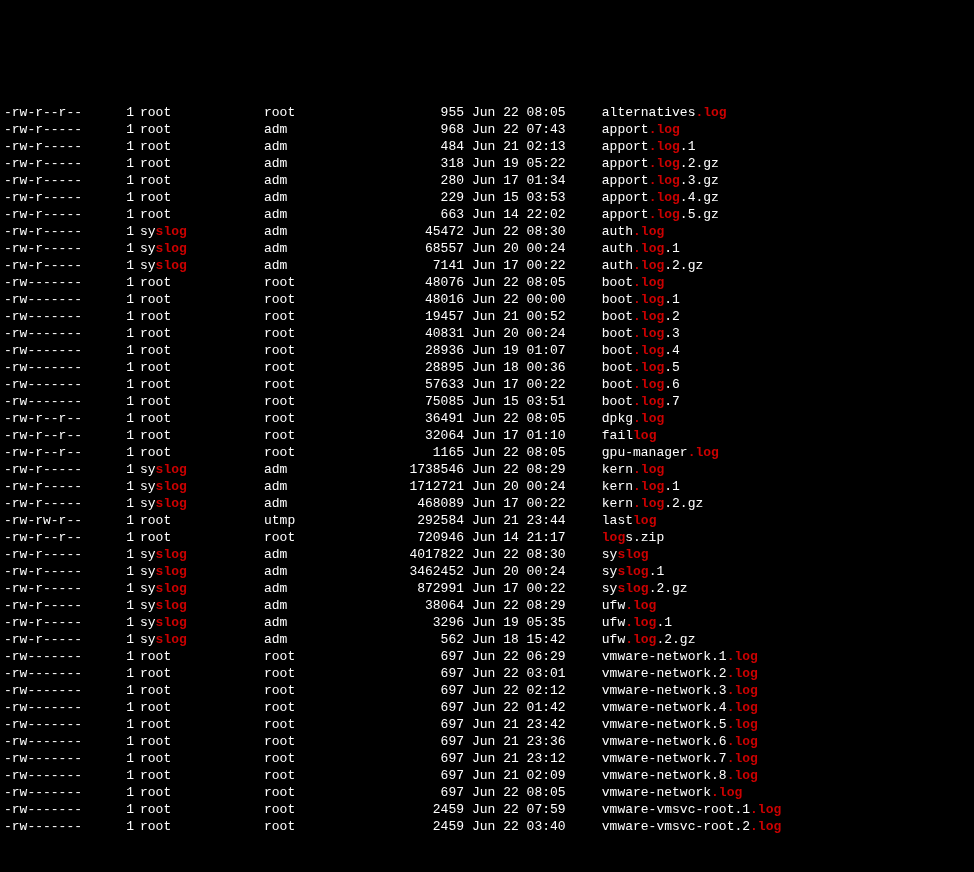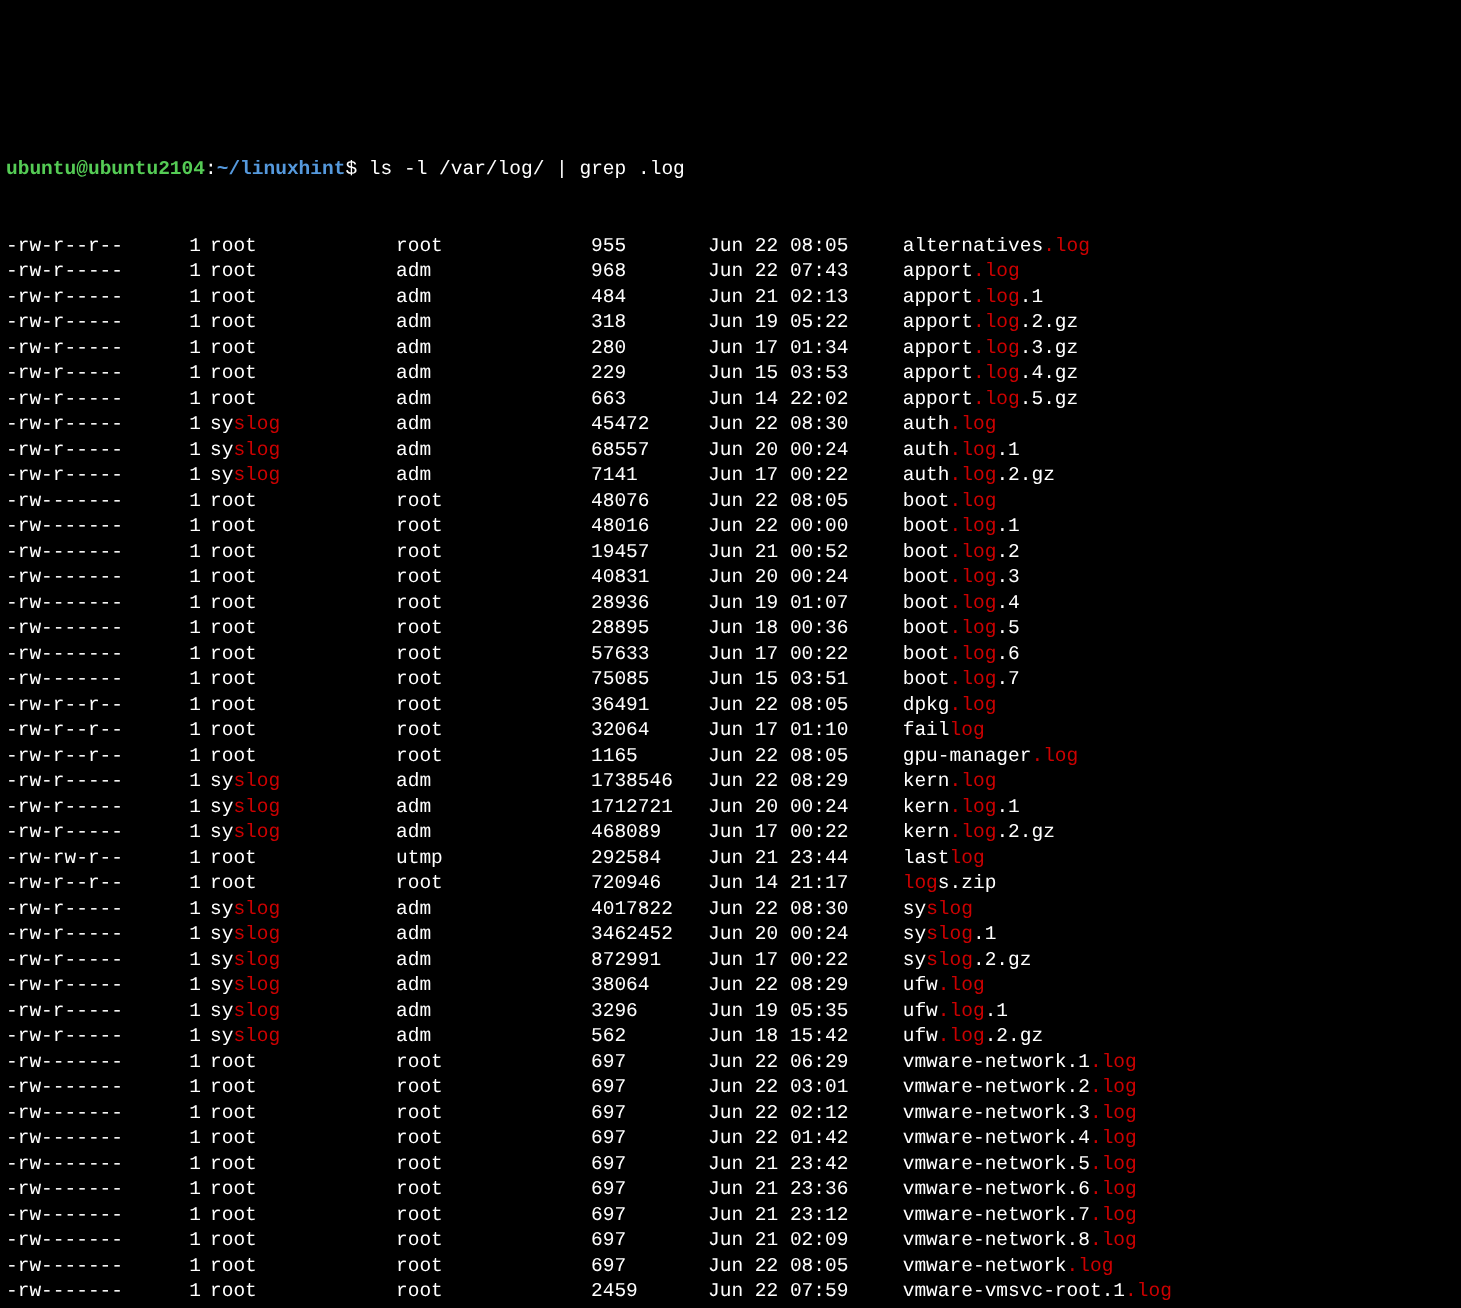--- a/index.html
+++ b/index.html
@@ -17,35 +17,34 @@
       width: 974px;
       white-space: pre;
     }
     .prompt-user { color: #55cc55; font-weight: bold; }
     .prompt-host { color: #55cc55; font-weight: bold; }
     .prompt-colon { color: #ffffff; }
     .prompt-path { color: #5599dd; font-weight: bold; }
     .prompt-dollar { color: #ffffff; }
     .cmd { color: #ffffff; }
     .white { color: #ffffff; }
-    .red { color: #cc0000; font-weight: normal; }
+    .red { color: #cc0000; font-weight: bold; }
     .row { display: block; }
     .perms { display: inline-block; width: 110px; }
     .links { display: inline-block; width: 20px; text-align: right; }
     .owner { display: inline-block; width: 130px; padding-left: 6px; }
     .group { display: inline-block; width: 130px; }
-    .size { display: inline-block; width: 70px; text-align: left; }
+    .size { display: inline-block; width: 70px; text-align: right; }
     .date { display: inline-block; width: 130px; padding-left: 8px; font-family: Liberation Mono, monospace; }
     .fname { display: inline-block; }
     #terminal-output { }
   </style>
 </head>
 <body>
 
 
 
 <div>
-  <div class="row"><span class="prompt-user">ubuntu</span><span class="prompt-user">@</span><span class="prompt-host">ubuntu2104</span><span class="prompt-colon">:</span><span class="prompt-path">~/linuxhint</span><span class="prompt-dollar">$ </span><span class="cmd">ls -l /var/log/ | grep .log</span></div>
   <div id="terminal-output"><div class="row"><span class="perms white">-rw-r--r--</span><span class="links white">1</span><span class="owner white">root</span><span class="group white">root</span><span class="size white">955</span><span class="date white">Jun 22 08:05</span><span> </span><span class="fname"><span class="white">alternatives</span><span class="red">.log</span></span></div><div class="row"><span class="perms white">-rw-r-----</span><span class="links white">1</span><span class="owner white">root</span><span class="group white">adm</span><span class="size white">968</span><span class="date white">Jun 22 07:43</span><span> </span><span class="fname"><span class="white">apport</span><span class="red">.log</span></span></div><div class="row"><span class="perms white">-rw-r-----</span><span class="links white">1</span><span class="owner white">root</span><span class="group white">adm</span><span class="size white">484</span><span class="date white">Jun 21 02:13</span><span> </span><span class="fname"><span class="white">apport</span><span class="red">.log</span><span class="white">.1</span></span></div><div class="row"><span class="perms white">-rw-r-----</span><span class="links white">1</span><span class="owner white">root</span><span class="group white">adm</span><span class="size white">318</span><span class="date white">Jun 19 05:22</span><span> </span><span class="fname"><span class="white">apport</span><span class="red">.log</span><span class="white">.2.gz</span></span></div><div class="row"><span class="perms white">-rw-r-----</span><span class="links white">1</span><span class="owner white">root</span><span class="group white">adm</span><span class="size white">280</span><span class="date white">Jun 17 01:34</span><span> </span><span class="fname"><span class="white">apport</span><span class="red">.log</span><span class="white">.3.gz</span></span></div><div class="row"><span class="perms white">-rw-r-----</span><span class="links white">1</span><span class="owner white">root</span><span class="group white">adm</span><span class="size white">229</span><span class="date white">Jun 15 03:53</span><span> </span><span class="fname"><span class="white">apport</span><span class="red">.log</span><span class="white">.4.gz</span></span></div><div class="row"><span class="perms white">-rw-r-----</span><span class="links white">1</span><span class="owner white">root</span><span class="group white">adm</span><span class="size white">663</span><span class="date white">Jun 14 22:02</span><span> </span><span class="fname"><span class="white">apport</span><span class="red">.log</span><span class="white">.5.gz</span></span></div><div class="row"><span class="perms white">-rw-r-----</span><span class="links white">1</span><span class="owner"><span class="white">sy</span><span class="red">slog</span></span><span class="group white">adm</span><span class="size white">45472</span><span class="date white">Jun 22 08:30</span><span> </span><span class="fname"><span class="white">auth</span><span class="red">.log</span></span></div><div class="row"><span class="perms white">-rw-r-----</span><span class="links white">1</span><span class="owner"><span class="white">sy</span><span class="red">slog</span></span><span class="group white">adm</span><span class="size white">68557</span><span class="date white">Jun 20 00:24</span><span> </span><span class="fname"><span class="white">auth</span><span class="red">.log</span><span class="white">.1</span></span></div><div class="row"><span class="perms white">-rw-r-----</span><span class="links white">1</span><span class="owner"><span class="white">sy</span><span class="red">slog</span></span><span class="group white">adm</span><span class="size white">7141</span><span class="date white">Jun 17 00:22</span><span> </span><span class="fname"><span class="white">auth</span><span class="red">.log</span><span class="white">.2.gz</span></span></div><div class="row"><span class="perms white">-rw-------</span><span class="links white">1</span><span class="owner white">root</span><span class="group white">root</span><span class="size white">48076</span><span class="date white">Jun 22 08:05</span><span> </span><span class="fname"><span class="white">boot</span><span class="red">.log</span></span></div><div class="row"><span class="perms white">-rw-------</span><span class="links white">1</span><span class="owner white">root</span><span class="group white">root</span><span class="size white">48016</span><span class="date white">Jun 22 00:00</span><span> </span><span class="fname"><span class="white">boot</span><span class="red">.log</span><span class="white">.1</span></span></div><div class="row"><span class="perms white">-rw-------</span><span class="links white">1</span><span class="owner white">root</span><span class="group white">root</span><span class="size white">19457</span><span class="date white">Jun 21 00:52</span><span> </span><span class="fname"><span class="white">boot</span><span class="red">.log</span><span class="white">.2</span></span></div><div class="row"><span class="perms white">-rw-------</span><span class="links white">1</span><span class="owner white">root</span><span class="group white">root</span><span class="size white">40831</span><span class="date white">Jun 20 00:24</span><span> </span><span class="fname"><span class="white">boot</span><span class="red">.log</span><span class="white">.3</span></span></div><div class="row"><span class="perms white">-rw-------</span><span class="links white">1</span><span class="owner white">root</span><span class="group white">root</span><span class="size white">28936</span><span class="date white">Jun 19 01:07</span><span> </span><span class="fname"><span class="white">boot</span><span class="red">.log</span><span class="white">.4</span></span></div><div class="row"><span class="perms white">-rw-------</span><span class="links white">1</span><span class="owner white">root</span><span class="group white">root</span><span class="size white">28895</span><span class="date white">Jun 18 00:36</span><span> </span><span class="fname"><span class="white">boot</span><span class="red">.log</span><span class="white">.5</span></span></div><div class="row"><span class="perms white">-rw-------</span><span class="links white">1</span><span class="owner white">root</span><span class="group white">root</span><span class="size white">57633</span><span class="date white">Jun 17 00:22</span><span> </span><span class="fname"><span class="white">boot</span><span class="red">.log</span><span class="white">.6</span></span></div><div class="row"><span class="perms white">-rw-------</span><span class="links white">1</span><span class="owner white">root</span><span class="group white">root</span><span class="size white">75085</span><span class="date white">Jun 15 03:51</span><span> </span><span class="fname"><span class="white">boot</span><span class="red">.log</span><span class="white">.7</span></span></div><div class="row"><span class="perms white">-rw-r--r--</span><span class="links white">1</span><span class="owner white">root</span><span class="group white">root</span><span class="size white">36491</span><span class="date white">Jun 22 08:05</span><span> </span><span class="fname"><span class="white">dpkg</span><span class="red">.log</span></span></div><div class="row"><span class="perms white">-rw-r--r--</span><span class="links white">1</span><span class="owner white">root</span><span class="group white">root</span><span class="size white">32064</span><span class="date white">Jun 17 01:10</span><span> </span><span class="fname"><span class="white">fail</span><span class="red">log</span></span></div><div class="row"><span class="perms white">-rw-r--r--</span><span class="links white">1</span><span class="owner white">root</span><span class="group white">root</span><span class="size white">1165</span><span class="date white">Jun 22 08:05</span><span> </span><span class="fname"><span class="white">gpu-manager</span><span class="red">.log</span></span></div><div class="row"><span class="perms white">-rw-r-----</span><span class="links white">1</span><span class="owner"><span class="white">sy</span><span class="red">slog</span></span><span class="group white">adm</span><span class="size white">1738546</span><span class="date white">Jun 22 08:29</span><span> </span><span class="fname"><span class="white">kern</span><span class="red">.log</span></span></div><div class="row"><span class="perms white">-rw-r-----</span><span class="links white">1</span><span class="owner"><span class="white">sy</span><span class="red">slog</span></span><span class="group white">adm</span><span class="size white">1712721</span><span class="date white">Jun 20 00:24</span><span> </span><span class="fname"><span class="white">kern</span><span class="red">.log</span><span class="white">.1</span></span></div><div class="row"><span class="perms white">-rw-r-----</span><span class="links white">1</span><span class="owner"><span class="white">sy</span><span class="red">slog</span></span><span class="group white">adm</span><span class="size white">468089</span><span class="date white">Jun 17 00:22</span><span> </span><span class="fname"><span class="white">kern</span><span class="red">.log</span><span class="white">.2.gz</span></span></div><div class="row"><span class="perms white">-rw-rw-r--</span><span class="links white">1</span><span class="owner white">root</span><span class="group white">utmp</span><span class="size white">292584</span><span class="date white">Jun 21 23:44</span><span> </span><span class="fname"><span class="white">last</span><span class="red">log</span></span></div><div class="row"><span class="perms white">-rw-r--r--</span><span class="links white">1</span><span class="owner white">root</span><span class="group white">root</span><span class="size white">720946</span><span class="date white">Jun 14 21:17</span><span> </span><span class="fname"><span class="red">log</span><span class="white">s.zip</span></span></div><div class="row"><span class="perms white">-rw-r-----</span><span class="links white">1</span><span class="owner"><span class="white">sy</span><span class="red">slog</span></span><span class="group white">adm</span><span class="size white">4017822</span><span class="date white">Jun 22 08:30</span><span> </span><span class="fname"><span class="white">sy</span><span class="red">slog</span></span></div><div class="row"><span class="perms white">-rw-r-----</span><span class="links white">1</span><span class="owner"><span class="white">sy</span><span class="red">slog</span></span><span class="group white">adm</span><span class="size white">3462452</span><span class="date white">Jun 20 00:24</span><span> </span><span class="fname"><span class="white">sy</span><span class="red">slog</span><span class="white">.1</span></span></div><div class="row"><span class="perms white">-rw-r-----</span><span class="links white">1</span><span class="owner"><span class="white">sy</span><span class="red">slog</span></span><span class="group white">adm</span><span class="size white">872991</span><span class="date white">Jun 17 00:22</span><span> </span><span class="fname"><span class="white">sy</span><span class="red">slog</span><span class="white">.2.gz</span></span></div><div class="row"><span class="perms white">-rw-r-----</span><span class="links white">1</span><span class="owner"><span class="white">sy</span><span class="red">slog</span></span><span class="group white">adm</span><span class="size white">38064</span><span class="date white">Jun 22 08:29</span><span> </span><span class="fname"><span class="white">ufw</span><span class="red">.log</span></span></div><div class="row"><span class="perms white">-rw-r-----</span><span class="links white">1</span><span class="owner"><span class="white">sy</span><span class="red">slog</span></span><span class="group white">adm</span><span class="size white">3296</span><span class="date white">Jun 19 05:35</span><span> </span><span class="fname"><span class="white">ufw</span><span class="red">.log</span><span class="white">.1</span></span></div><div class="row"><span class="perms white">-rw-r-----</span><span class="links white">1</span><span class="owner"><span class="white">sy</span><span class="red">slog</span></span><span class="group white">adm</span><span class="size white">562</span><span class="date white">Jun 18 15:42</span><span> </span><span class="fname"><span class="white">ufw</span><span class="red">.log</span><span class="white">.2.gz</span></span></div><div class="row"><span class="perms white">-rw-------</span><span class="links white">1</span><span class="owner white">root</span><span class="group white">root</span><span class="size white">697</span><span class="date white">Jun 22 06:29</span><span> </span><span class="fname"><span class="white">vmware-network.1</span><span class="red">.log</span></span></div><div class="row"><span class="perms white">-rw-------</span><span class="links white">1</span><span class="owner white">root</span><span class="group white">root</span><span class="size white">697</span><span class="date white">Jun 22 03:01</span><span> </span><span class="fname"><span class="white">vmware-network.2</span><span class="red">.log</span></span></div><div class="row"><span class="perms white">-rw-------</span><span class="links white">1</span><span class="owner white">root</span><span class="group white">root</span><span class="size white">697</span><span class="date white">Jun 22 02:12</span><span> </span><span class="fname"><span class="white">vmware-network.3</span><span class="red">.log</span></span></div><div class="row"><span class="perms white">-rw-------</span><span class="links white">1</span><span class="owner white">root</span><span class="group white">root</span><span class="size white">697</span><span class="date white">Jun 22 01:42</span><span> </span><span class="fname"><span class="white">vmware-network.4</span><span class="red">.log</span></span></div><div class="row"><span class="perms white">-rw-------</span><span class="links white">1</span><span class="owner white">root</span><span class="group white">root</span><span class="size white">697</span><span class="date white">Jun 21 23:42</span><span> </span><span class="fname"><span class="white">vmware-network.5</span><span class="red">.log</span></span></div><div class="row"><span class="perms white">-rw-------</span><span class="links white">1</span><span class="owner white">root</span><span class="group white">root</span><span class="size white">697</span><span class="date white">Jun 21 23:36</span><span> </span><span class="fname"><span class="white">vmware-network.6</span><span class="red">.log</span></span></div><div class="row"><span class="perms white">-rw-------</span><span class="links white">1</span><span class="owner white">root</span><span class="group white">root</span><span class="size white">697</span><span class="date white">Jun 21 23:12</span><span> </span><span class="fname"><span class="white">vmware-network.7</span><span class="red">.log</span></span></div><div class="row"><span class="perms white">-rw-------</span><span class="links white">1</span><span class="owner white">root</span><span class="group white">root</span><span class="size white">697</span><span class="date white">Jun 21 02:09</span><span> </span><span class="fname"><span class="white">vmware-network.8</span><span class="red">.log</span></span></div><div class="row"><span class="perms white">-rw-------</span><span class="links white">1</span><span class="owner white">root</span><span class="group white">root</span><span class="size white">697</span><span class="date white">Jun 22 08:05</span><span> </span><span class="fname"><span class="white">vmware-network</span><span class="red">.log</span></span></div><div class="row"><span class="perms white">-rw-------</span><span class="links white">1</span><span class="owner white">root</span><span class="group white">root</span><span class="size white">2459</span><span class="date white">Jun 22 07:59</span><span> </span><span class="fname"><span class="white">vmware-vmsvc-root.1</span><span class="red">.log</span></span></div><div class="row"><span class="perms white">-rw-------</span><span class="links white">1</span><span class="owner white">root</span><span class="group white">root</span><span class="size white">2459</span><span class="date white">Jun 22 03:40</span><span> </span><span class="fname"><span class="white">vmware-vmsvc-root.2</span><span class="red">.log</span></span></div></div>
 </div>
 
 
 
 
 </body></html>

